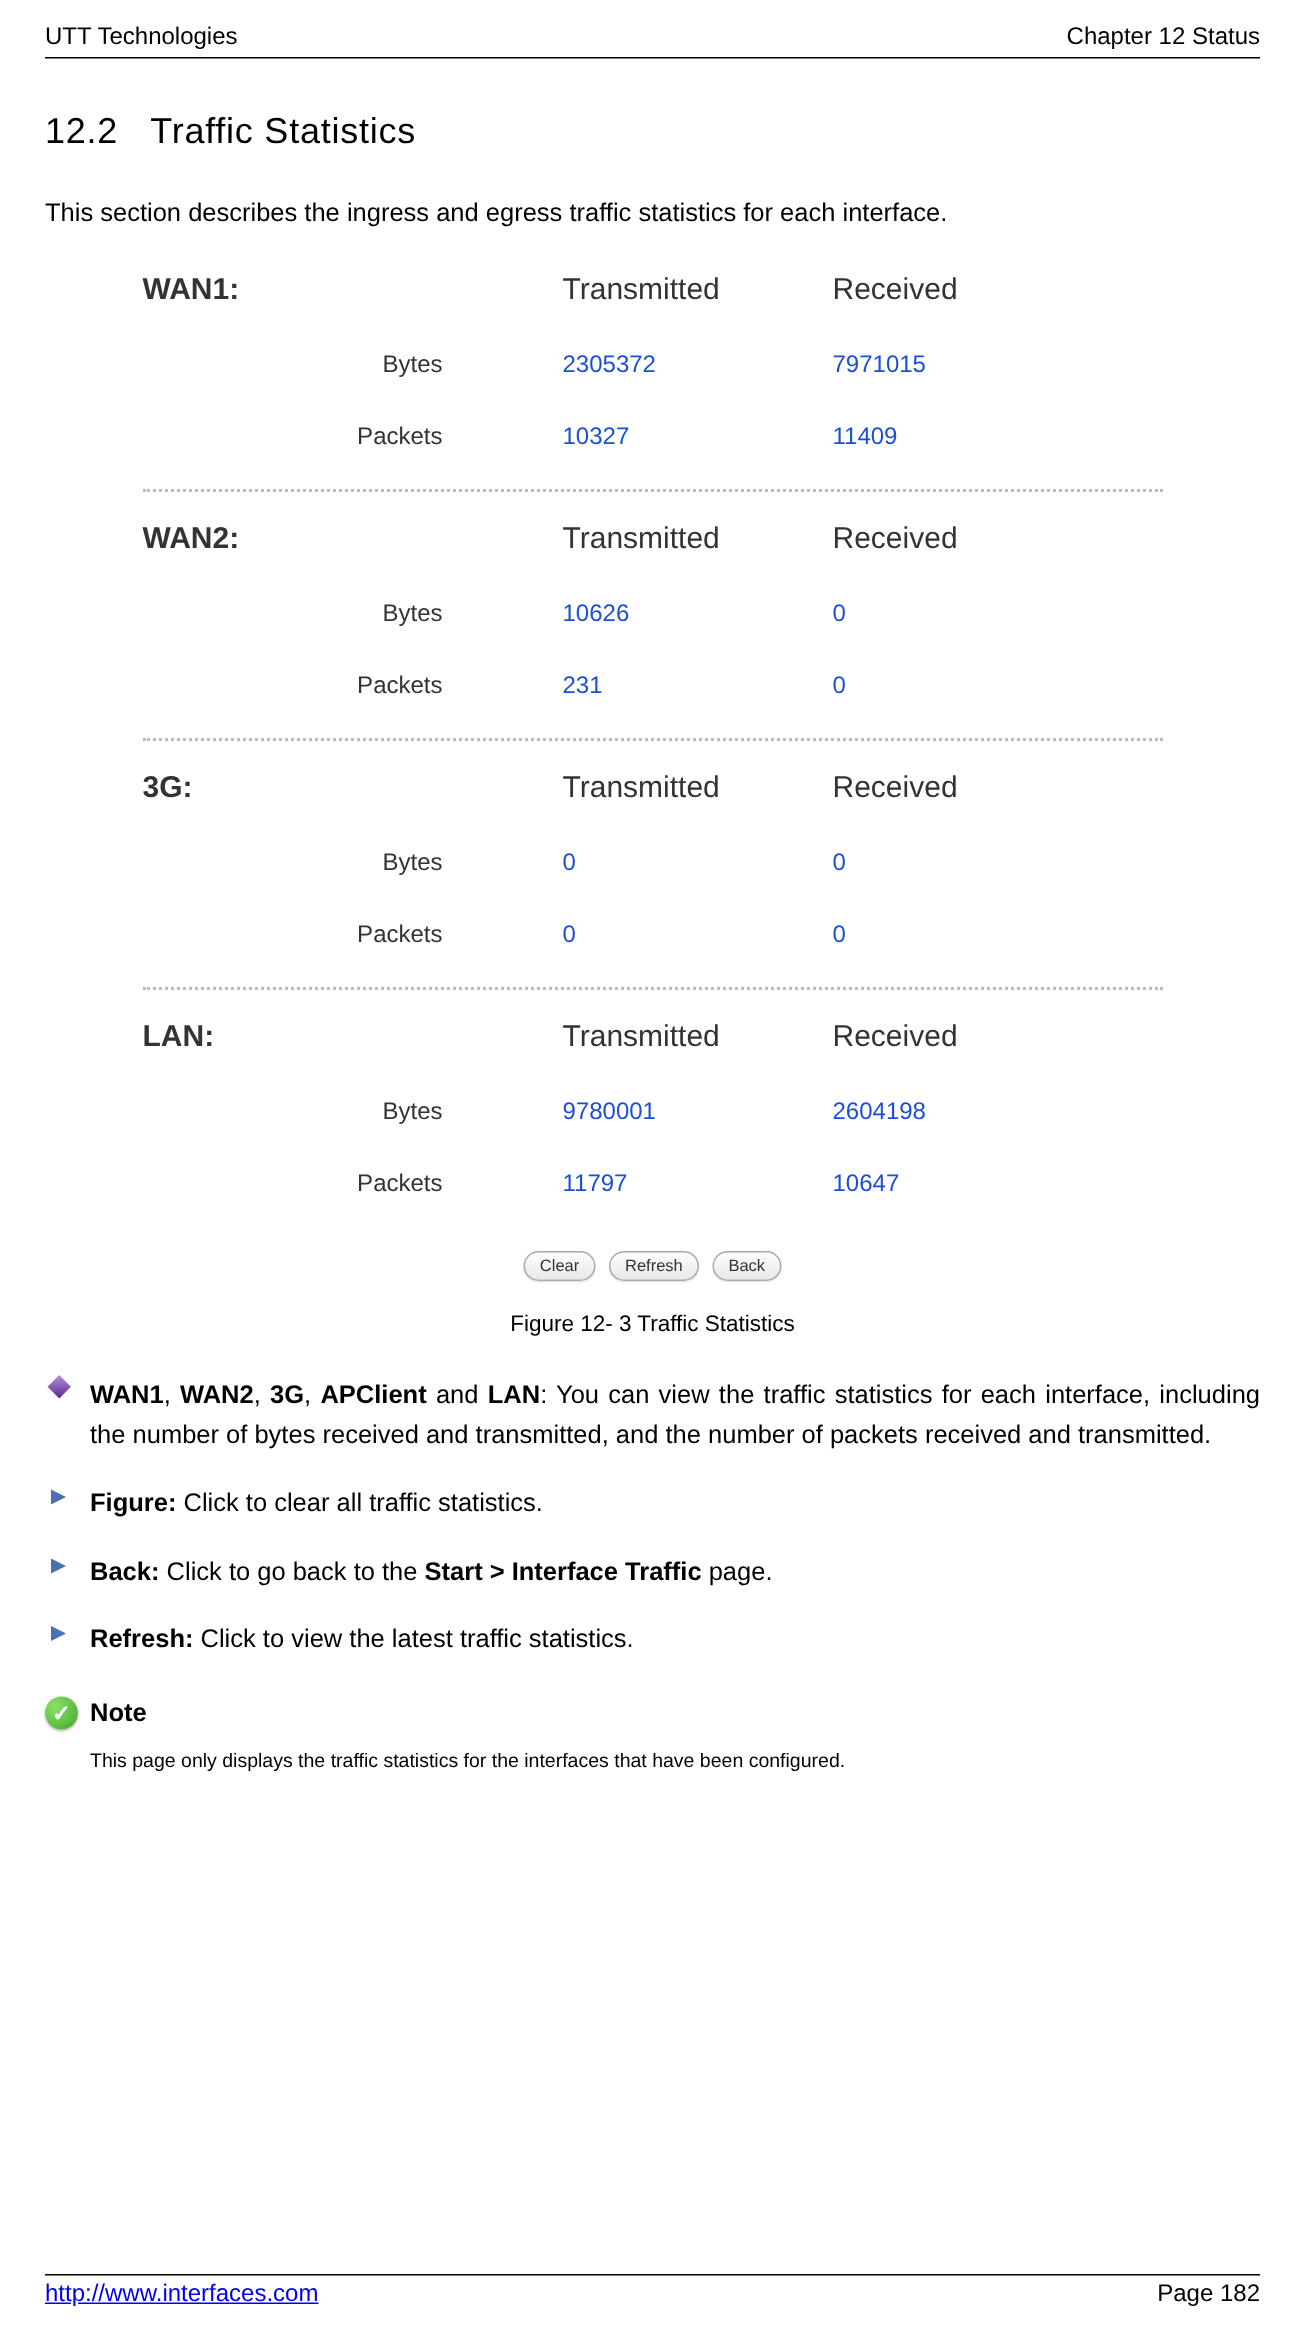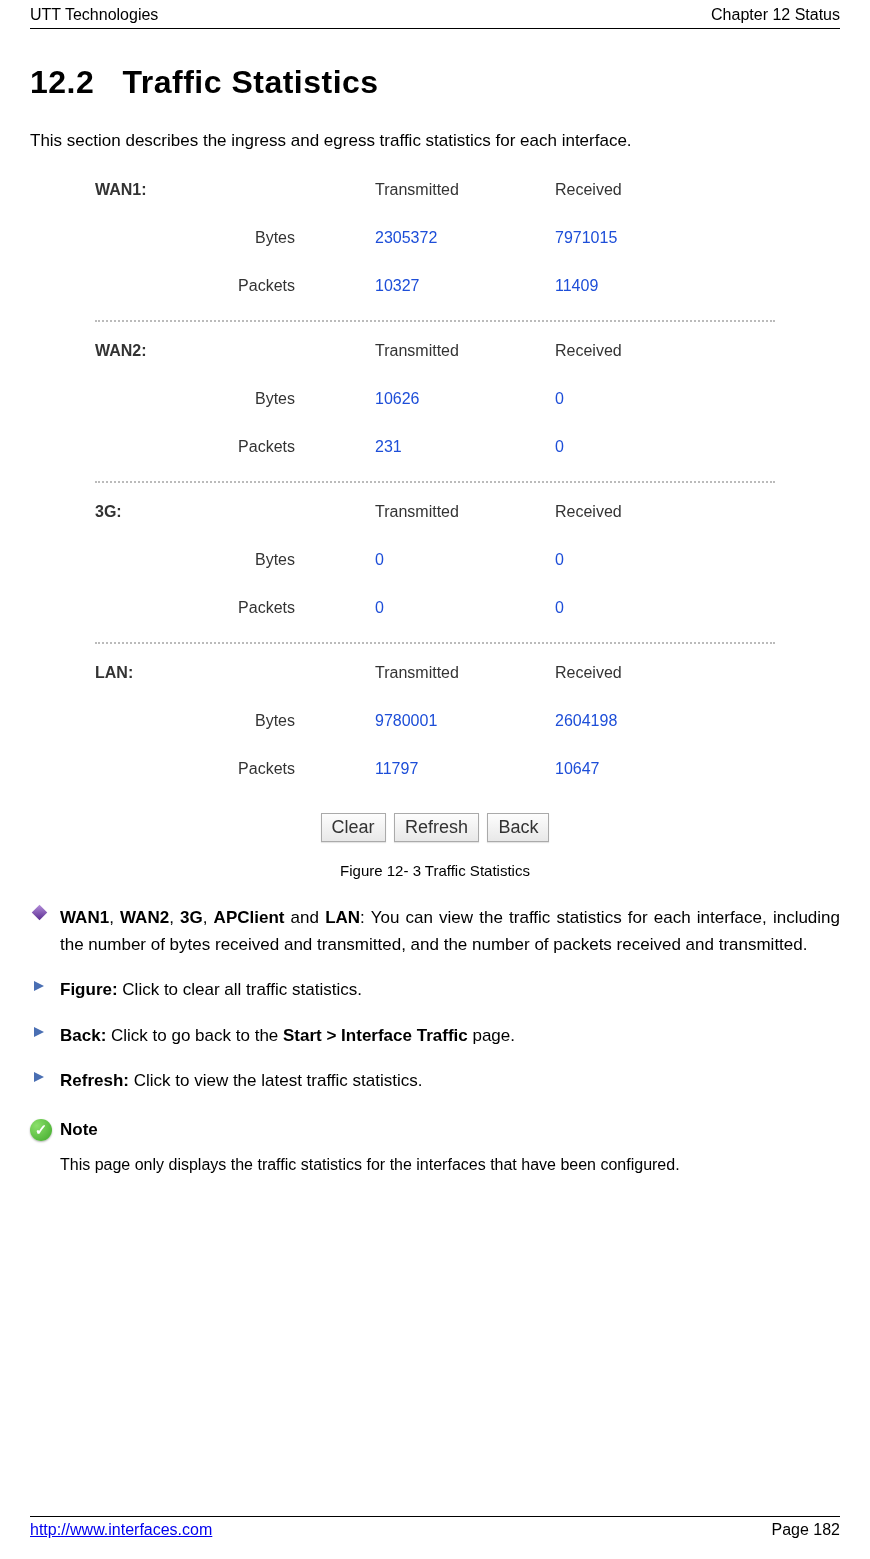--- a/index.html
+++ b/index.html
@@ -4,52 +4,52 @@
   <style>
     body {
       font-family: Arial, sans-serif;
       margin: 0;
       padding: 0;
       width: 870px;
       background: white;
       color: #000;
     }
     .page {
-      padding: 6px 30px;
+      padding: 16px 30px;
       box-sizing: border-box;
       min-height: 1559px;
       position: relative;
     }
     .header-line {
       display: flex;
       justify-content: space-between;
       font-size: 16px;
       padding-bottom: 4px;
       border-bottom: 1px solid #000;
     }
     h1.section-title {
-      font-size: 32px;
-      font-weight: bold;
+      font-size: 24px;
+      font-weight: normal;
       margin: 35px 0 30px;
       letter-spacing: 0.5px;
     }
     .intro {
       font-size: 17px;
       margin-bottom: 20px;
     }
     .stats-container {
       margin: 20px auto;
       width: 720px;
     }
     .iface-block {
       padding: 10px 20px 15px;
     }
     .iface-row-header {
       display: flex;
-      font-size: 16px;
+      font-size: 20px;
     }
     .iface-name {
       width: 280px;
       font-weight: bold;
       color: #333;
     }
     .col-h {
       width: 180px;
       color: #333;
     }
@@ -74,24 +74,24 @@
       border-top: 2px dotted #bbb;
       margin: 10px 20px;
     }
     .button-bar {
       text-align: center;
       margin: 20px 0 10px;
     }
     .btn {
       display: inline-block;
       padding: 3px 10px;
-      font-size: 18px;
+      font-size: 11px;
       background: linear-gradient(#fdfdfd, #e8e8e8);
       border: 1px solid #aaa;
-      border-radius: 0;
+      border-radius: 12px;
       margin: 0 2px;
       color: #333;
       cursor: pointer;
       box-shadow: 0 1px 1px rgba(0,0,0,0.1);
     }
     .figure-caption {
       text-align: center;
       font-weight: normal;
       font-size: 15px;
       margin: 15px 0 25px;
@@ -146,21 +146,21 @@
     .check-mark {
       color: white;
       font-weight: bold;
       font-size: 15px;
     }
     .note-label {
       font-weight: bold;
       font-size: 17px;
     }
     .note-body {
-      font-size: 16px;
+      font-size: 13px;
       line-height: 1.7;
       margin-left: 30px;
       margin-top: 8px;
       text-align: justify;
     }
     .footer {
       position: absolute;
       bottom: 20px;
       left: 30px;
       right: 30px;

